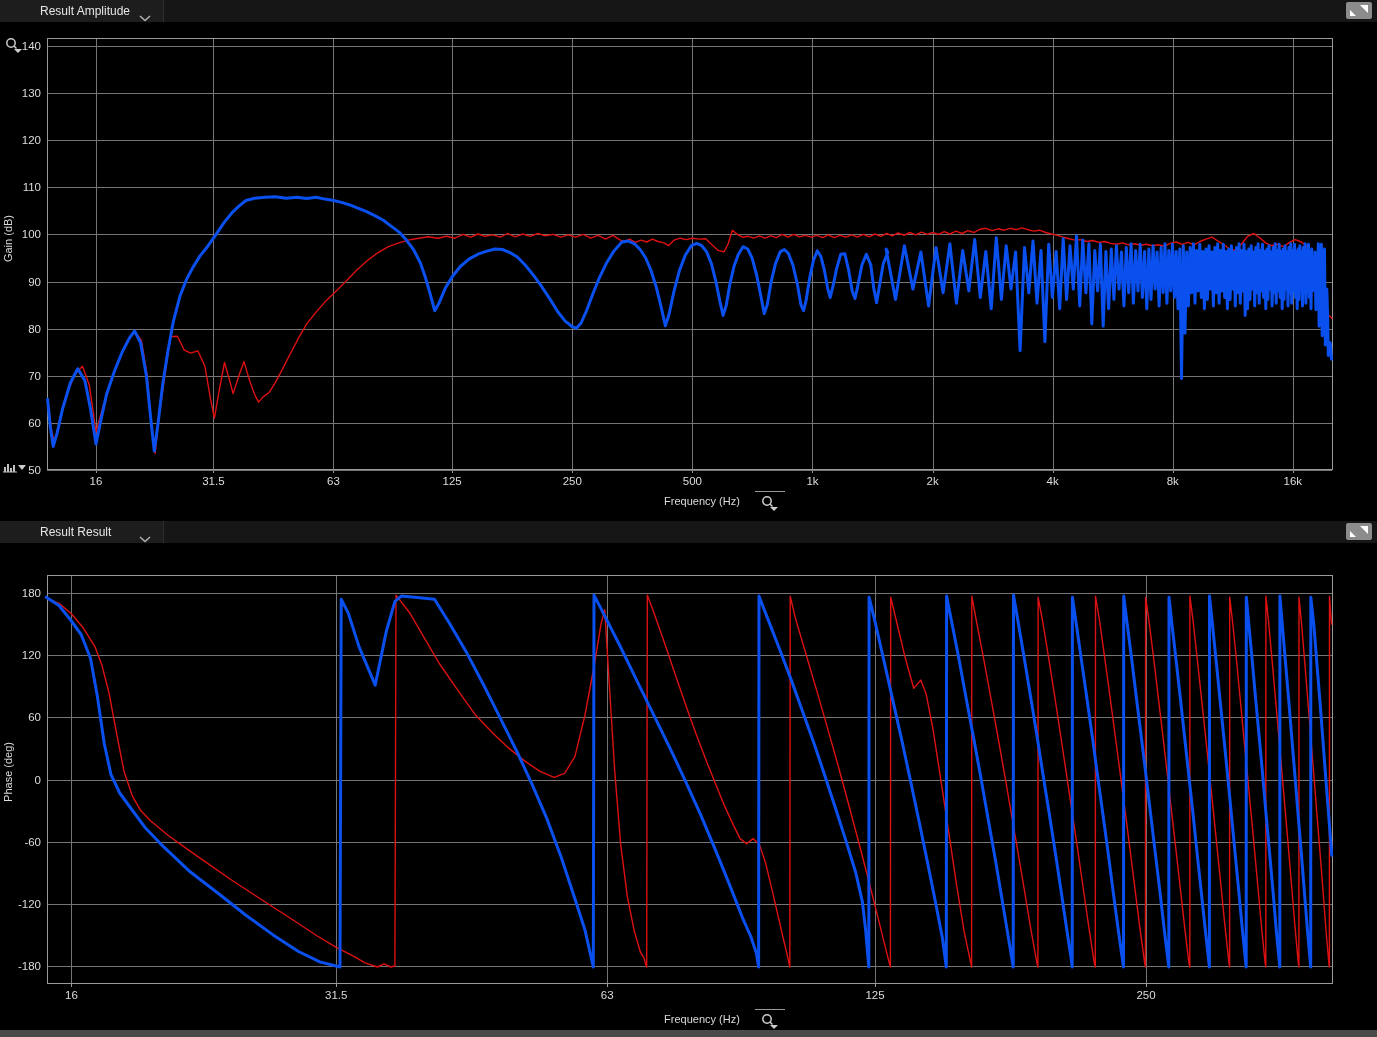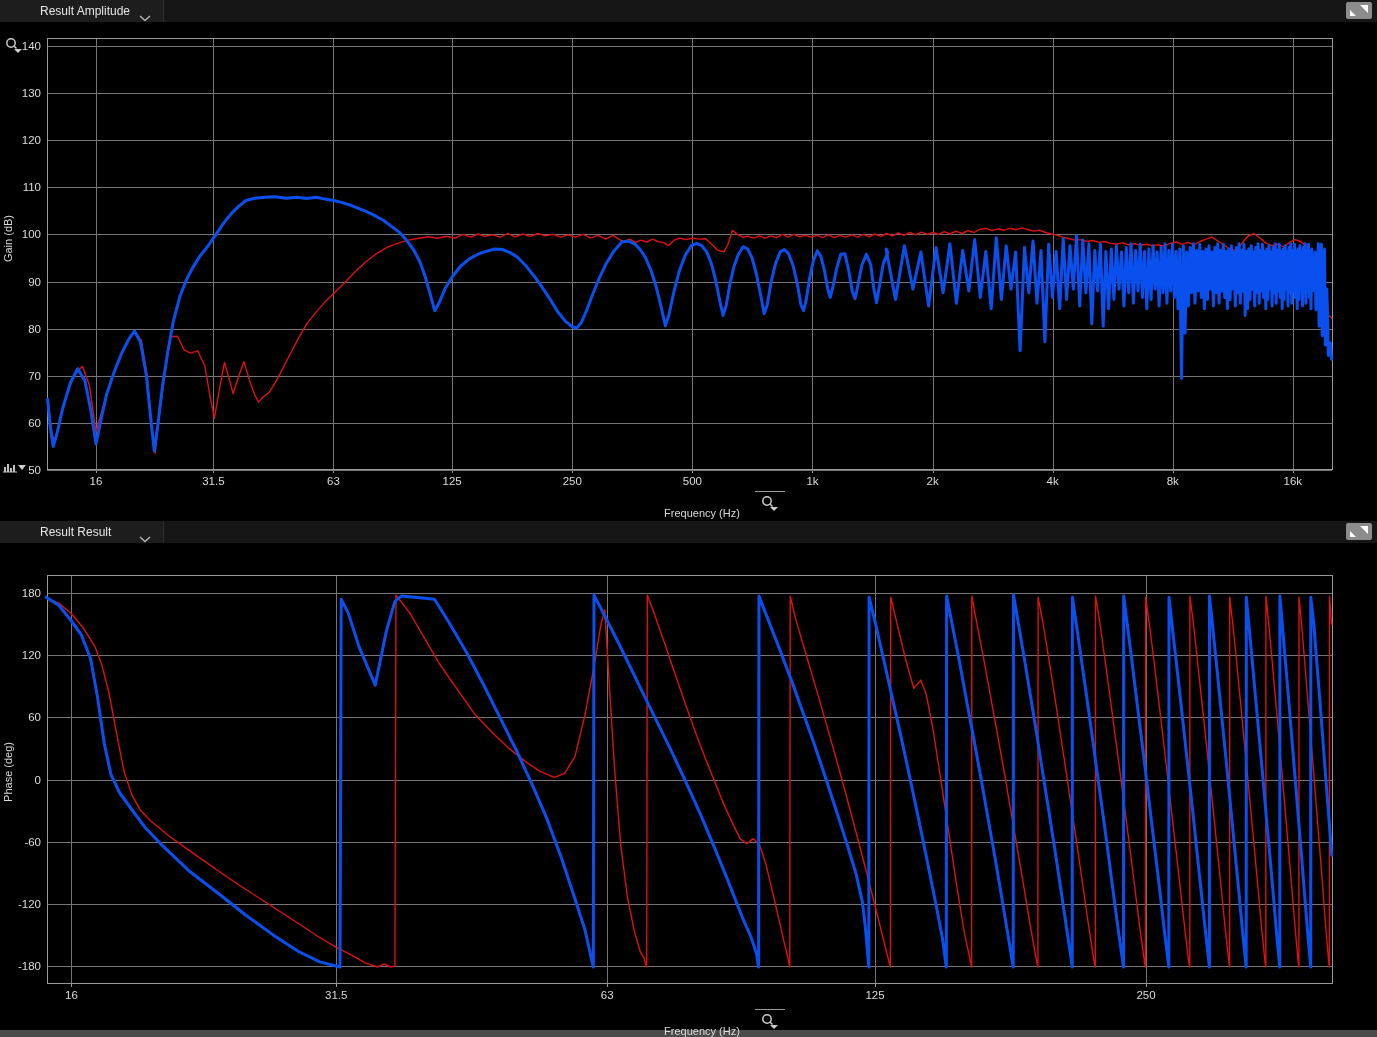--- a/index.html
+++ b/index.html
@@ -9,21 +9,21 @@
   .select{position:absolute;left:0;top:0;width:163px;height:22px;background:#1d1d1d;
           border-right:1px solid #2e2e2e;cursor:pointer;}
   .select .lbl{position:absolute;left:8px;top:4px;font-size:12px;color:#e6e6e6;white-space:nowrap;margin-left:32px;}
   .select .chev{position:absolute;right:12px;top:8px;}
   .expand-btn{position:absolute;right:5px;top:2px;width:26px;height:17px;background:#8c8c8c;
               border-radius:2px;border:none;padding:0;cursor:pointer;}
   .panel{position:absolute;left:0;width:1377px;background:#000;}
   .bottomstrip{position:absolute;left:0;top:1030px;width:1377px;height:7px;background:#4a4a4a;}
   .axis-cap{position:absolute;font-size:11px;color:#dcdcdc;}
   .vcap{writing-mode:vertical-rl;transform:rotate(180deg);}
-  .xcap{width:140px;text-align:center;margin-top:12px;}
+  .xcap{width:140px;text-align:center;}
   .zoombtn{position:absolute;background:transparent;border:none;padding:0;cursor:pointer;}
   .xzoom{width:36px;text-align:center;border:none;background:transparent;padding:0;cursor:pointer;}
   .xzoom .over{display:block;width:30px;margin:0 auto 1px auto;border-top:1px solid #9a9a9a;height:2px;}
   svg.chartsvg{position:absolute;left:0;top:0;pointer-events:none;}
 </style>
 </head>
 <body>
 
 <div class="hdrbar" style="top:0">
   <div class="select">

